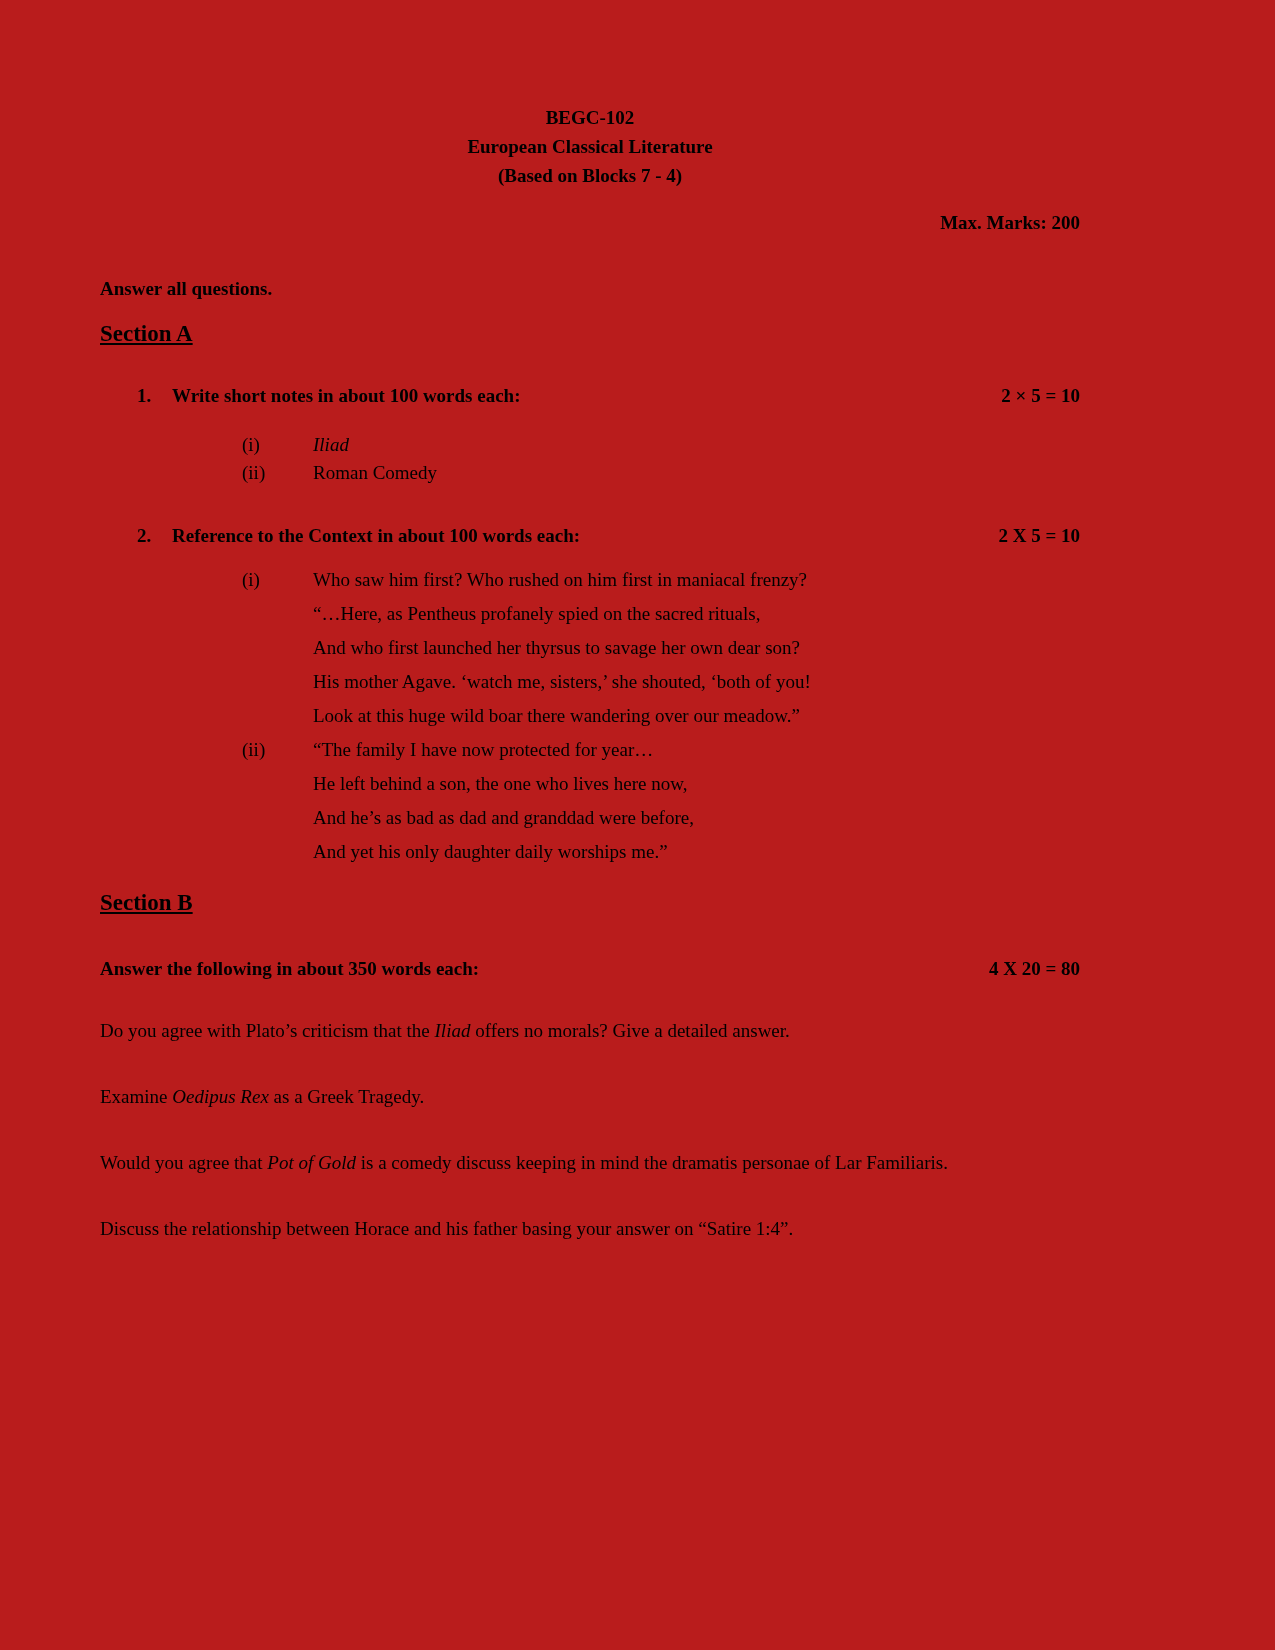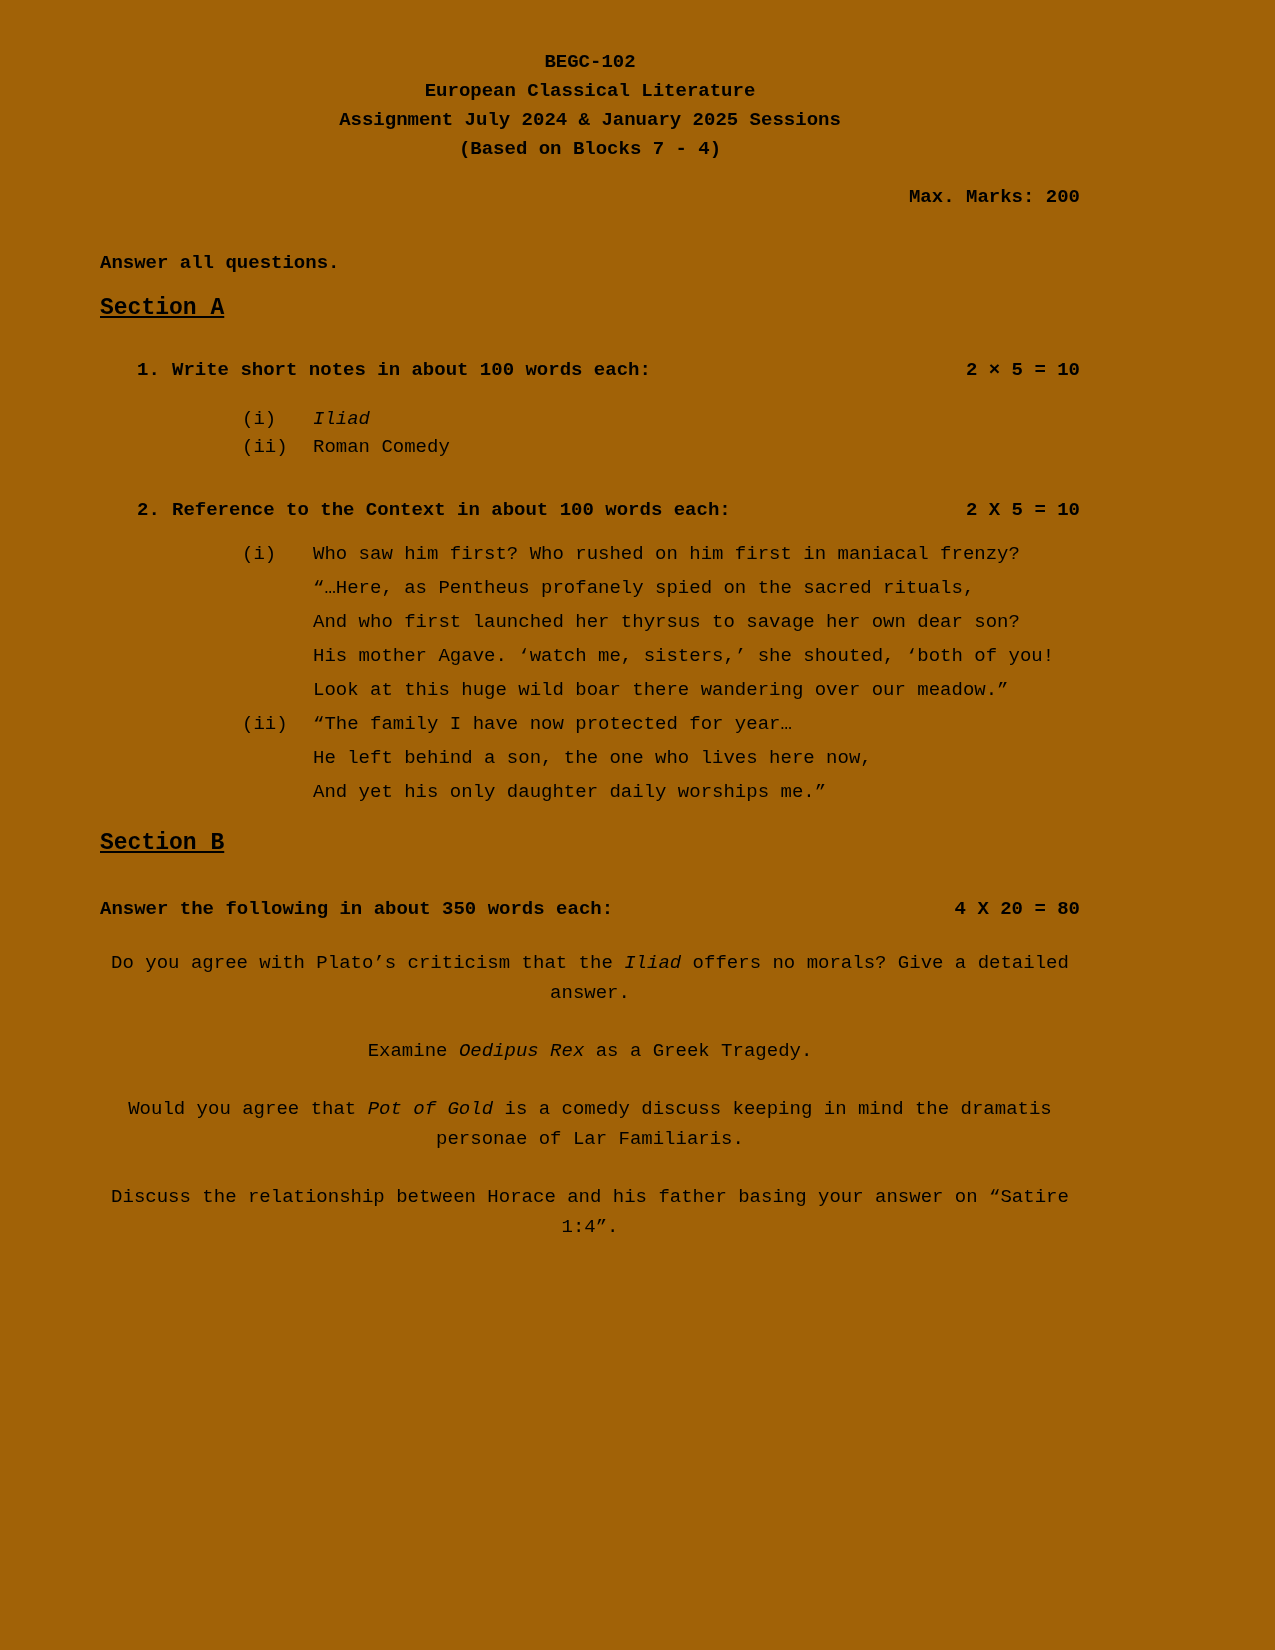--- a/index.html
+++ b/index.html
@@ -1,23 +1,23 @@
 <!DOCTYPE html>
 <html><head>
 <meta charset="utf-8">
 <style>
   * { margin: 0; padding: 0; box-sizing: border-box; }
   html, body { background: #ffffff; }
   .page {
     width: 1275px;
     height: 1650px;
-    background: #a16207;
-    font-family: Liberation Mono, monospace;
+    background: #b91c1c;
+    font-family: Liberation Serif, serif;
     color: #000000;
-    padding: 48px 195px 0 100px;
+    padding: 103px 195px 0 100px;
     font-size: 19px;
     position: relative;
   }
   .doc-header { text-align: center; font-weight: 700; line-height: 29px; }
   .max-marks { text-align: right; font-weight: 700; margin-top: 22px; }
   .instruction { font-weight: 700; margin-top: 44px; }
   .section-title {
     font-size: 23px;
     font-weight: 700;
     text-decoration: underline;
@@ -44,31 +44,30 @@
   .quote-lines { flex: 1 1 auto; }
   .quote-line { line-height: 34px; }
   .section-b-heading {
     display: flex;
     align-items: baseline;
     margin-top: 42px;
     font-weight: 700;
   }
   .sb-text { flex: 1 1 auto; }
   .sb-marks { flex: 0 0 auto; margin-left: 16px; }
-  .para { margin-top: 28px; line-height: 30px; text-align: center; }
+  .para { margin-top: 36px; line-height: 30px; }
 </style>
 </head>
 <body>
 
 <div class="page">
 
   <div class="doc-header">
     <div>BEGC-102</div>
     <div>European Classical Literature</div>
-    <div>Assignment July 2024 &amp; January 2025 Sessions</div>
     <div>(Based on Blocks 7 - 4)</div>
   </div>
 
   <div class="max-marks">Max. Marks: 200</div>
 
   <div class="instruction">Answer all questions.</div>
 
   <h2 class="section-title">Section A</h2>
 
   <div class="question-block">
@@ -105,20 +104,21 @@
           <div class="quote-line">And who first launched her thyrsus to savage her own dear son?</div>
           <div class="quote-line">His mother Agave. ‘watch me, sisters,’ she shouted, ‘both of you!</div>
           <div class="quote-line">Look at this huge wild boar there wandering over our meadow.”</div>
         </div>
       </div>
       <div class="quote-item">
         <span class="quote-label">(ii)</span>
         <div class="quote-lines">
           <div class="quote-line">“The family I have now protected for year…</div>
           <div class="quote-line">He left behind a son, the one who lives here now,</div>
+          <div class="quote-line">And he’s as bad as dad and granddad were before,</div>
           <div class="quote-line">And yet his only daughter daily worships me.”</div>
         </div>
       </div>
     </div>
 
   </div>
 
   <h2 class="section-title">Section B</h2>
 
   <div class="section-b-heading">

